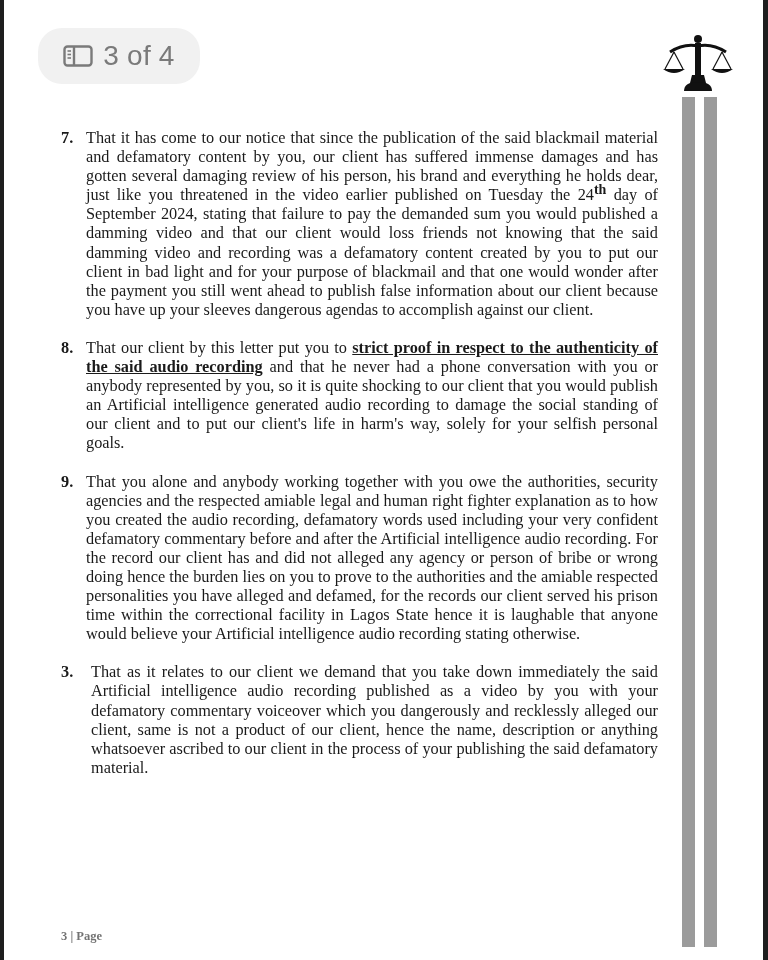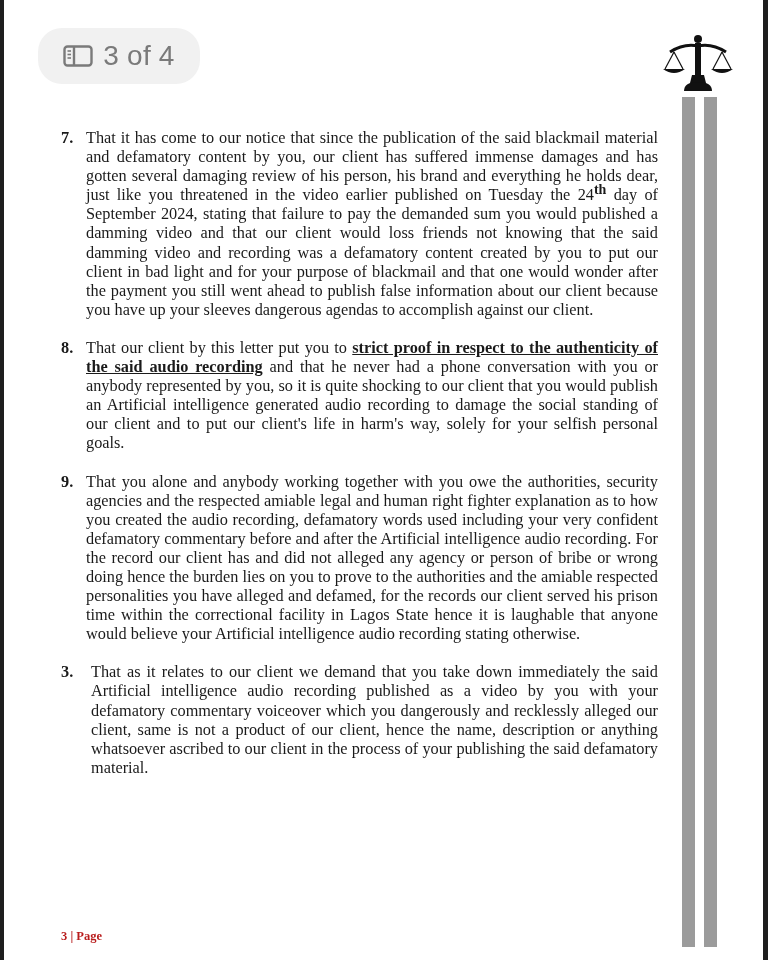--- a/index.html
+++ b/index.html
@@ -35,21 +35,21 @@
     }
     .item { display: flex; margin-bottom: 19px; }
     .item .num { width: 25px; flex: none; font-weight: bold; }
     .item.wide .num { width: 30px; }
     .item .txt { flex: 1; text-align: justify; }
     .item .txt b { font-weight: normal; }
     .item .txt u { text-decoration: underline; font-weight: bold; }
     sup { font-size: 14px; line-height: 0; vertical-align: 6px; font-weight: bold; }
     .footer {
       position: absolute; left: 57px; top: 929px;
-      font-size: 12.5px; font-weight: bold; color: #b91c1c;
+      font-size: 12.5px; font-weight: bold; color: #737373;
     }
   </style>
 </head>
 <body>
 
 <div class="page">
 
   <div class="page-counter">
     <svg class="pc-icon" viewBox="0 0 30 22">
       <rect x="1.5" y="1.5" width="27" height="19" rx="3" fill="none" stroke="#7a7a7a" stroke-width="2.4"></rect>

